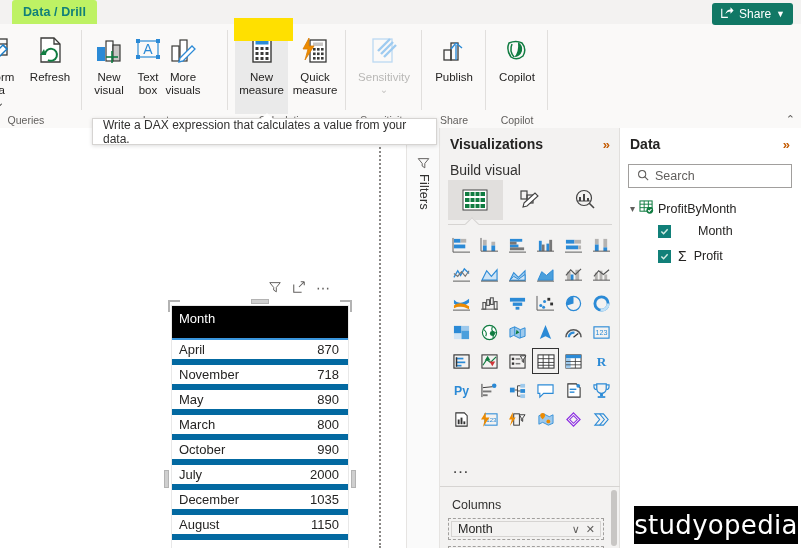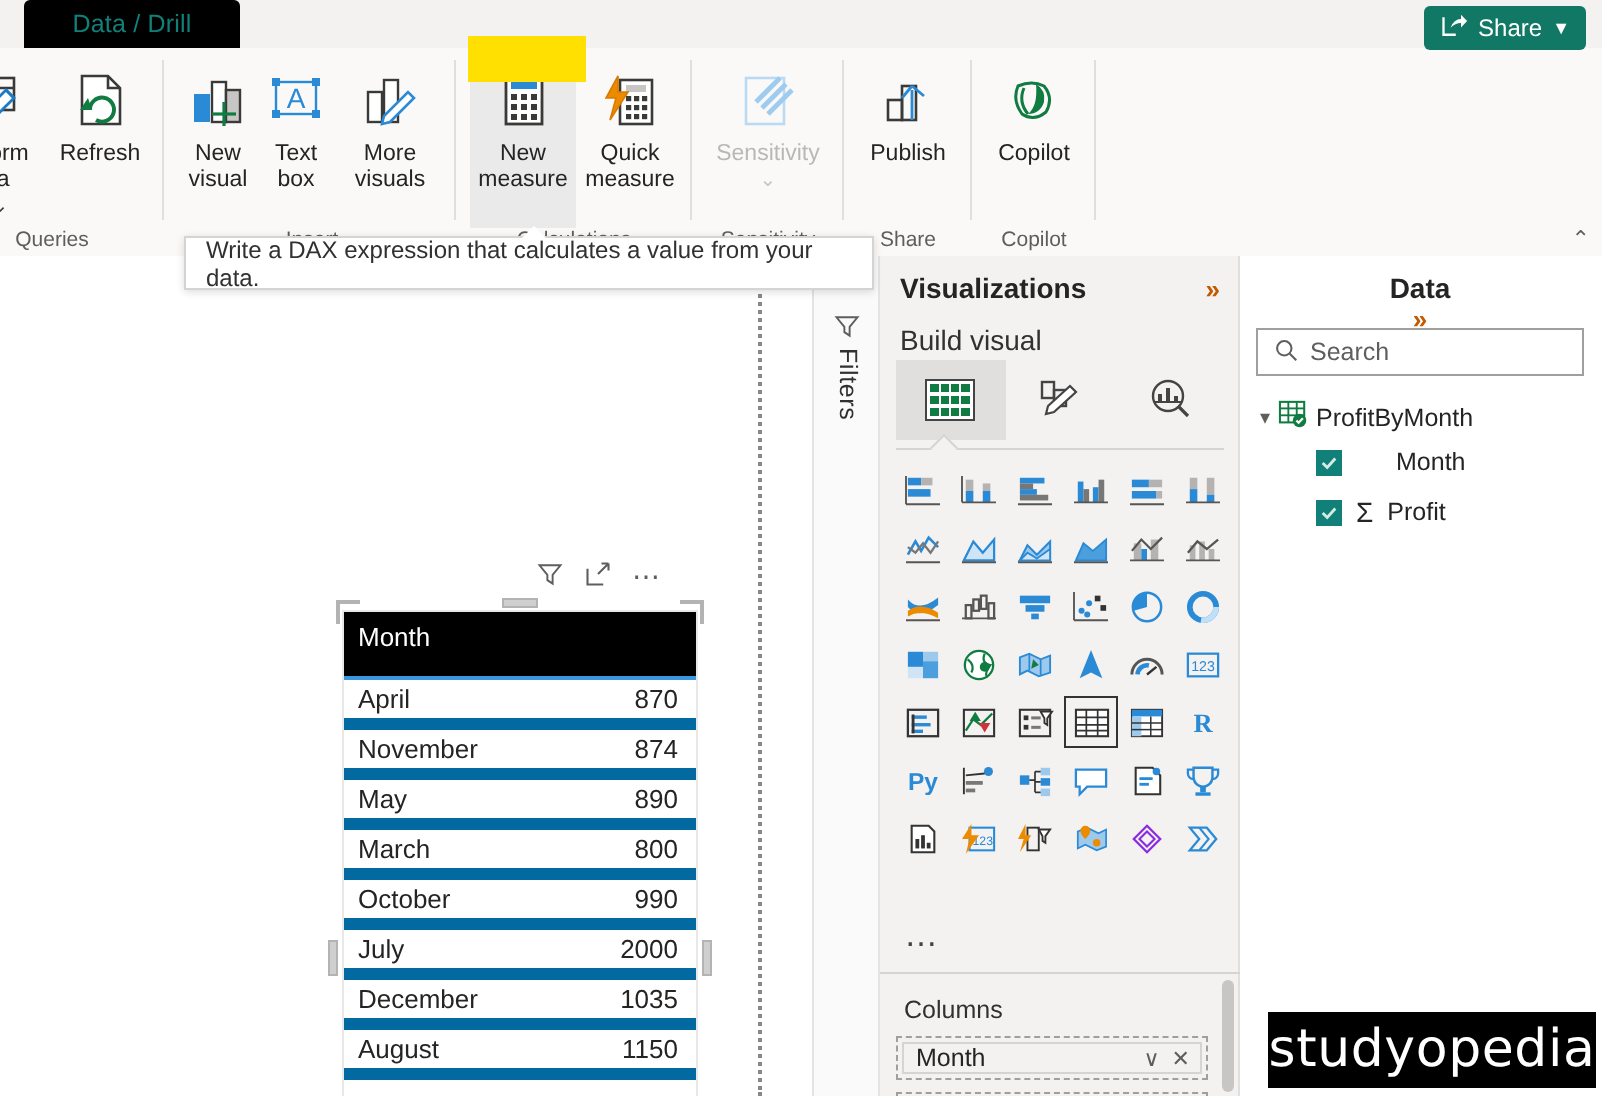--- a/index.html
+++ b/index.html
@@ -17,24 +17,24 @@
   
   #ribbon {
     position:absolute; left:0; top:0; width:801px; height:128px;
     background:#faf9f8;
   }
   #tabstrip {
     position:absolute; left:0; top:0; width:801px; height:24px;
     background:#f3f2f1;
   }
   #tab-datadrill {
-    position:absolute; left:12px; top:0px; width:108px; height:24px;
-    background:#000000;
+    position:absolute; left:12px; top:0px; width:85px; height:24px;
+    background:#bef264;
     display:flex; align-items:center; justify-content:center;
-    color:#118079; font-size:12.5px; font-weight:400;
+    color:#118079; font-size:12.5px; font-weight:700;
     border-top-left-radius:3px; border-top-right-radius:3px;
     letter-spacing:.1px;
   }
   #ribbon-body {
     position:absolute; left:0; top:24px; width:801px; height:104px;
     background:#faf9f8;
   }
   .grp { position:absolute; top:0; height:104px; }
   .grp .sep { position:absolute; right:0; top:6px; width:1px; height:80px; background:#e1dfdd; }
   .grp-label {
@@ -159,21 +159,21 @@
           padding:2px; }
   .well-inner { width:100%; height:100%; background:#f3f2f1; border:1px solid #d6d4d2; display:flex;
                 align-items:center; font-size:12.5px; color:#252423; padding-left:6px; }
   .well-acts { margin-left:auto; display:flex; gap:6px; padding-right:5px; color:#605e5c; font-size:11px; }
   #well-month { top:390px; }
   #well-profit { top:418px; }
   #viz-scroll { position:absolute; right:2px; top:362px; width:6px; height:56px; background:#c8c6c4; border-radius:3px; }
 
   
   #datapane { position:absolute; left:620px; top:0; width:181px; height:420px; background:#ffffff; }
-  #data-head { position:absolute; left:10px; top:8px; width:160px; display:flex; justify-content:space-between; align-items:center;flex-direction:column; }
+  #data-head { position:absolute; left:10px; top:8px; width:160px; display:flex; justify-content:space-between; align-items:center; }
   #search-box {
     position:absolute; left:8px; top:36px; width:164px; height:24px;
     border:1px solid #a19f9d; background:#fff; display:flex; align-items:center; gap:6px; padding-left:8px;
     font-size:12.5px; color:#605e5c; cursor:text;
   }
   #tbl-node { position:absolute; left:10px; top:72px; display:flex; align-items:center; gap:4px; font-size:12.5px; color:#252423; cursor:pointer; }
   .fld { position:absolute; left:38px; display:flex; align-items:center; gap:7px; font-size:12.5px; color:#252423; cursor:pointer; }
   #fld-month { top:96px; }
   #fld-profit { top:120px; }
   .chk { width:13px; height:13px; background:#118079; border:1px solid #118079; display:flex; align-items:center; justify-content:center; }
@@ -248,21 +248,21 @@
             <text x="15" y="19" font-size="14" fill="#2b8ad6" text-anchor="middle" font-family="Liberation Sans">A</text>
             <rect x="3" y="4" width="4" height="4" fill="#2b8ad6"></rect>
             <rect x="23" y="4" width="4" height="4" fill="#2b8ad6"></rect>
             <rect x="3" y="20" width="4" height="4" fill="#2b8ad6"></rect>
             <rect x="23" y="20" width="4" height="4" fill="#2b8ad6"></rect>
           </svg>
         </div>
         <div class="lbl">Text
 box</div>
       </div>
-      <div class="btn" style="left:84px; width:54px;justify-content:space-between;">
+      <div class="btn" style="left:72px; width:54px;justify-content:space-between;">
         <div class="ic">
           <svg width="32" height="30" viewBox="0 0 32 30">
             <rect x="5" y="11" width="7" height="15" fill="#fff" stroke="#3a3a38" stroke-width="1.2"></rect>
             <rect x="13" y="5" width="7" height="21" fill="#fff" stroke="#3a3a38" stroke-width="1.2"></rect>
             <path d="M13 23 L25 11 L28 14 L16 26 L12 27 Z" fill="#fff" stroke="#2b8ad6" stroke-width="1.3"></path>
           </svg>
         </div>
         <div class="lbl">More
 visuals</div>
       </div>
@@ -424,21 +424,21 @@
           <div class="th" id="th-month">Month</div>
           <div id="thead-underline"></div>
         </div>
         <div id="tbody">
             <div class="trow">
               <div class="c1">April</div>
               <div class="c2">870</div>
             </div>
             <div class="trow">
               <div class="c1">November</div>
-              <div class="c2">874</div>
+              <div class="c2">718</div>
             </div>
             <div class="trow">
               <div class="c1">May</div>
               <div class="c2">890</div>
             </div>
             <div class="trow">
               <div class="c1">March</div>
               <div class="c2">800</div>
             </div>
             <div class="trow">

